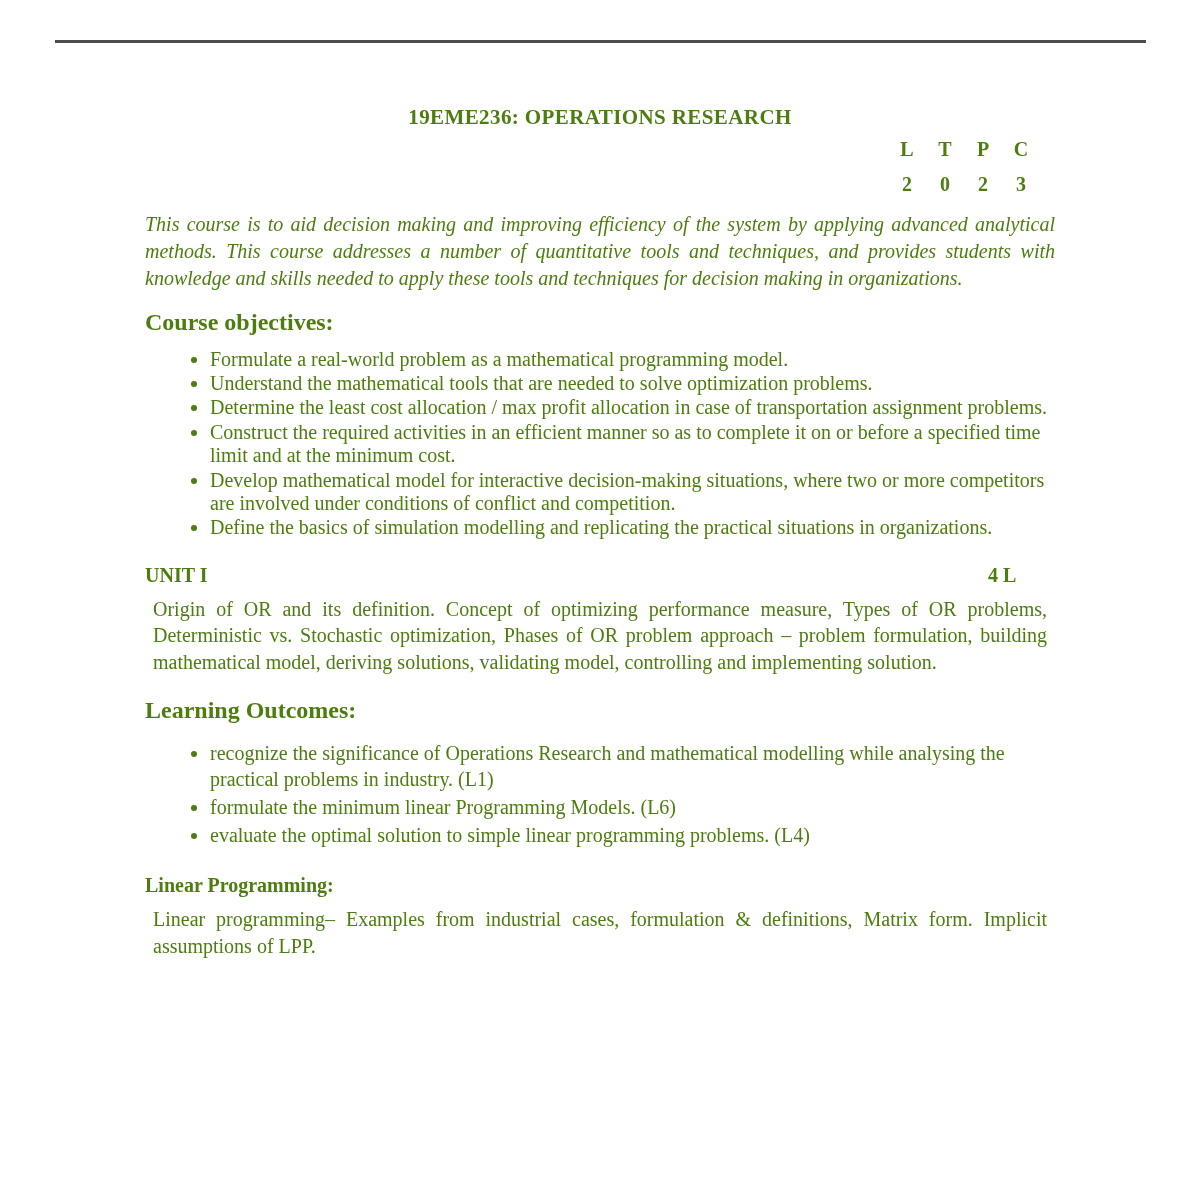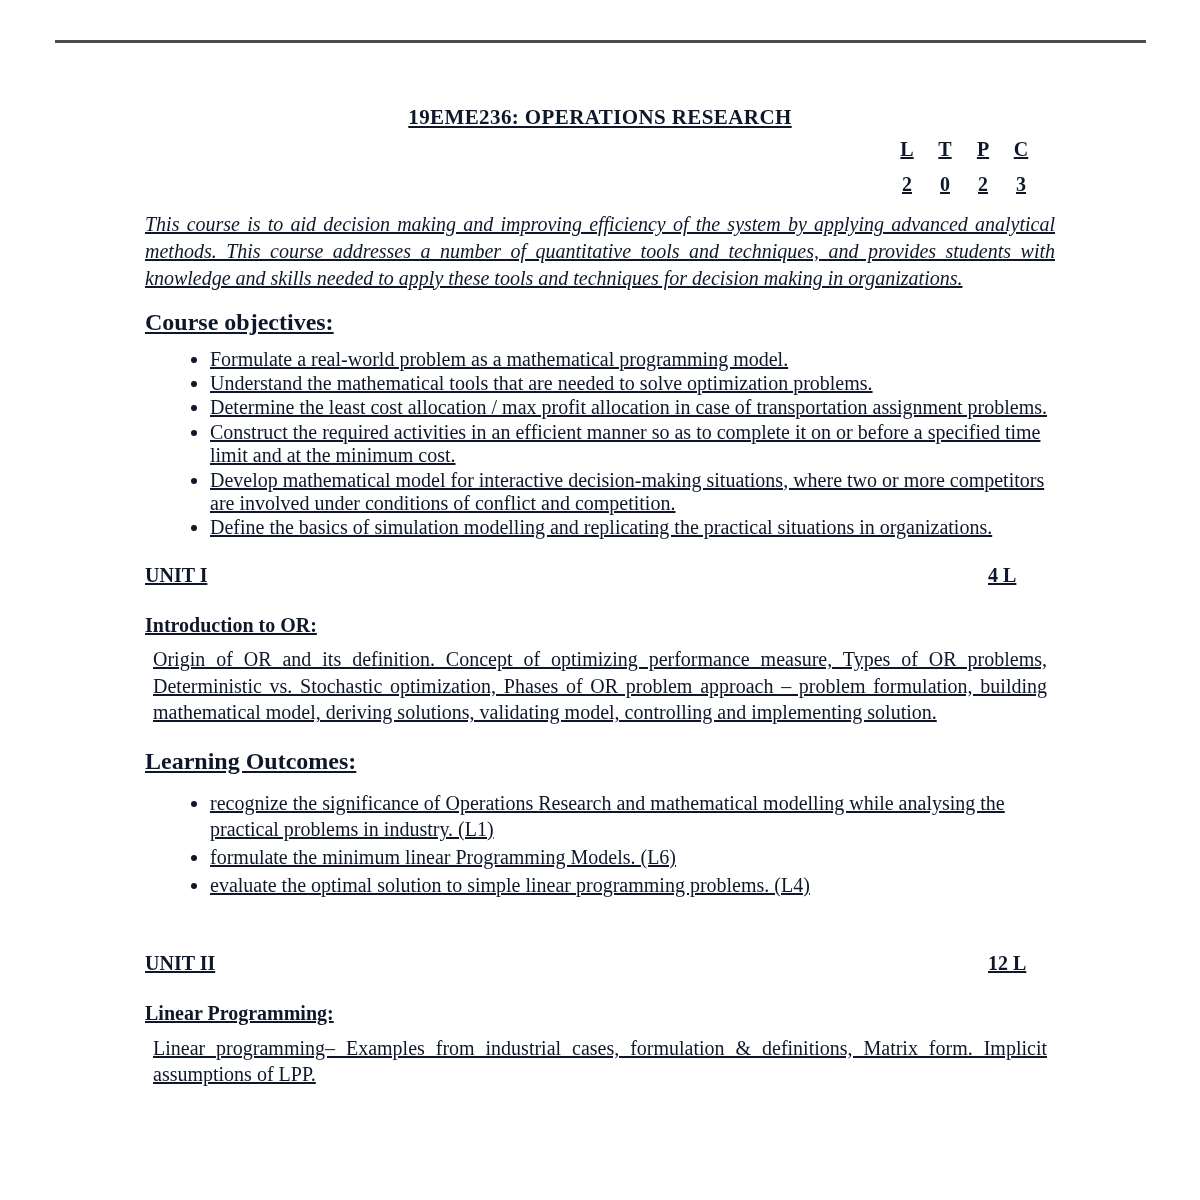--- a/index.html
+++ b/index.html
@@ -2,23 +2,22 @@
 <html><head>
 <meta charset="utf-8">
 <style>
   html, body { margin: 0; padding: 0; background: #ffffff; }
   .page {
     position: relative;
     width: 1200px;
     height: 1200px;
     background: #ffffff;
     font-family: "Liberation Serif", "DejaVu Serif", serif;
-    color: #0f172a;
+    color: #4d7c0f;
     overflow: hidden;
-    text-decoration: underline;
   }
   .top-rule {
     margin: 40px 54px 0 55px;
     height: 3px;
     background: #4d4d4d;
   }
   .content {
     margin: 0 145px 0 145px;
     font-size: 20px;
   }
@@ -132,33 +131,28 @@
       <li>Construct the required activities in an efficient manner so as to complete it on or before a specified time limit and at the minimum cost.</li>
       <li>Develop mathematical model for interactive decision-making situations, where two or more competitors are involved under conditions of conflict and competition.</li>
       <li>Define the basics of simulation modelling and replicating the practical situations in organizations.</li>
     </ul>
 
     <div class="unit-row first">
       <span class="unit-name">UNIT I</span>
       <span class="unit-hours">4 L</span>
     </div>
 
-    <div class="section-heading">Introduction to OR:</div>
     <p class="section-body">Origin of OR and its definition. Concept of optimizing performance measure, Types of OR problems, Deterministic vs. Stochastic optimization, Phases of OR problem approach – problem formulation, building mathematical model, deriving solutions, validating model, controlling and implementing solution.</p>
 
     <div class="bold-heading outcomes-heading">Learning Outcomes:</div>
 
     <ul class="outcomes">
       <li>recognize the significance of Operations Research and mathematical modelling while analysing the practical problems in industry. (L1)</li>
       <li>formulate the minimum linear Programming Models. (L6)</li>
       <li>evaluate the optimal solution to simple linear programming problems. (L4)</li>
     </ul>
 
-    <div class="unit-row second">
-      <span class="unit-name">UNIT II</span>
-      <span class="unit-hours">12 L</span>
-    </div>
 
     <div class="section-heading">Linear Programming:</div>
     <p class="section-body">Linear programming– Examples from industrial cases, formulation &amp; definitions, Matrix form. Implicit assumptions of LPP.</p>
 
   </div>
 </div>
 
 </body></html>

